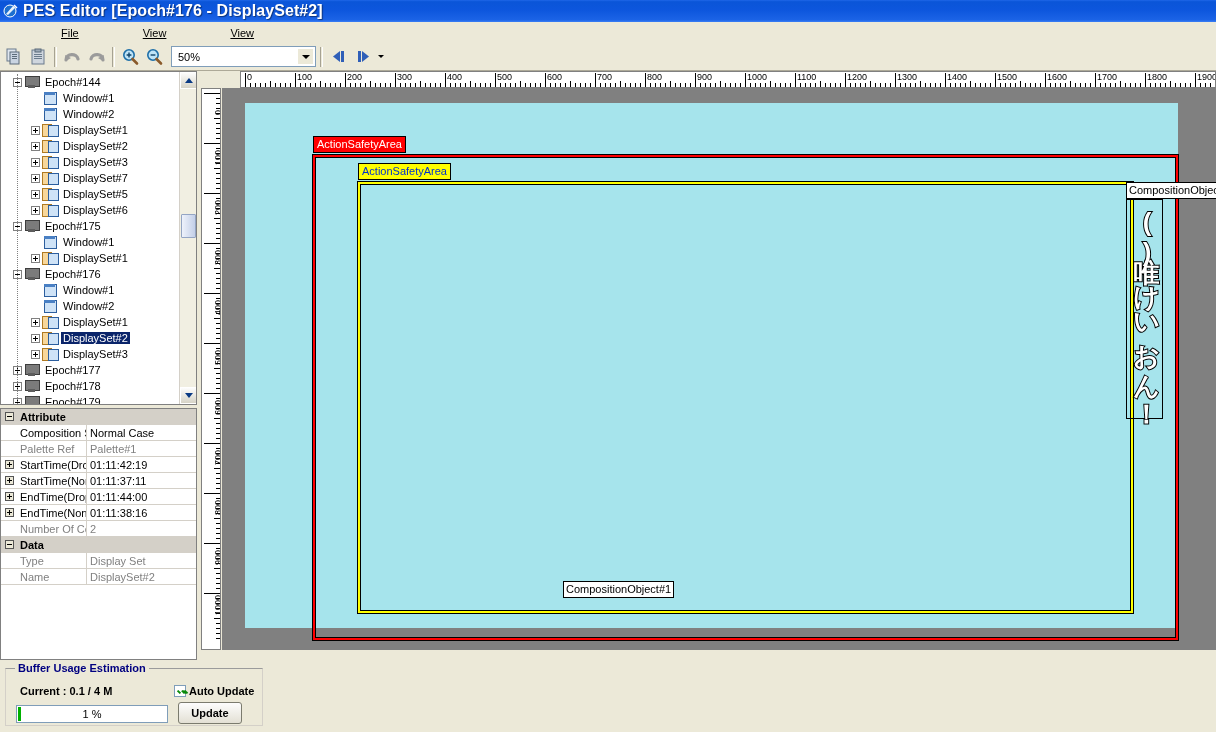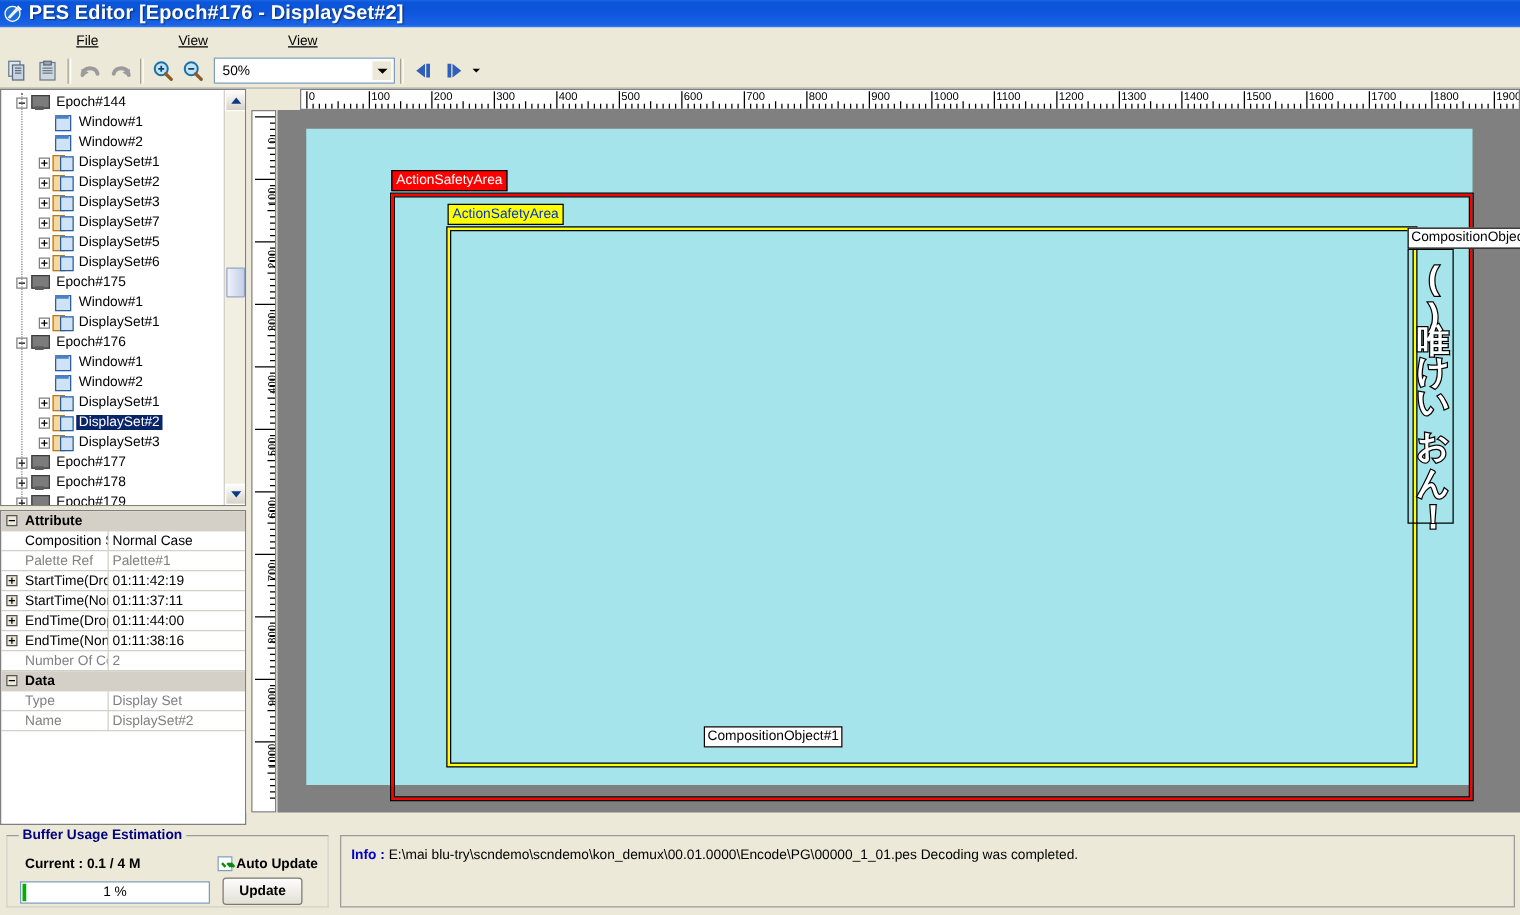--- a/index.html
+++ b/index.html
@@ -913,20 +913,14 @@
       <span class="chkbox"></span>
       <span class="t">Auto Update</span>
     </div>
     <div class="progress">
       <span class="fill"></span>
       <span class="pt">1 %</span>
     </div>
     <div class="bp-update">Update</div>
   </div>
 
-  <div class="info-panel">
-    <div class="info-line">
-      <b>Info :</b>
-      <span>E:\mai blu-try\scndemo\scndemo\kon_demux\00.01.0000\Encode\PG\00000_1_01.pes  Decoding was completed.</span>
-    </div>
-  </div>
 
 </div>
 
 </body></html>

